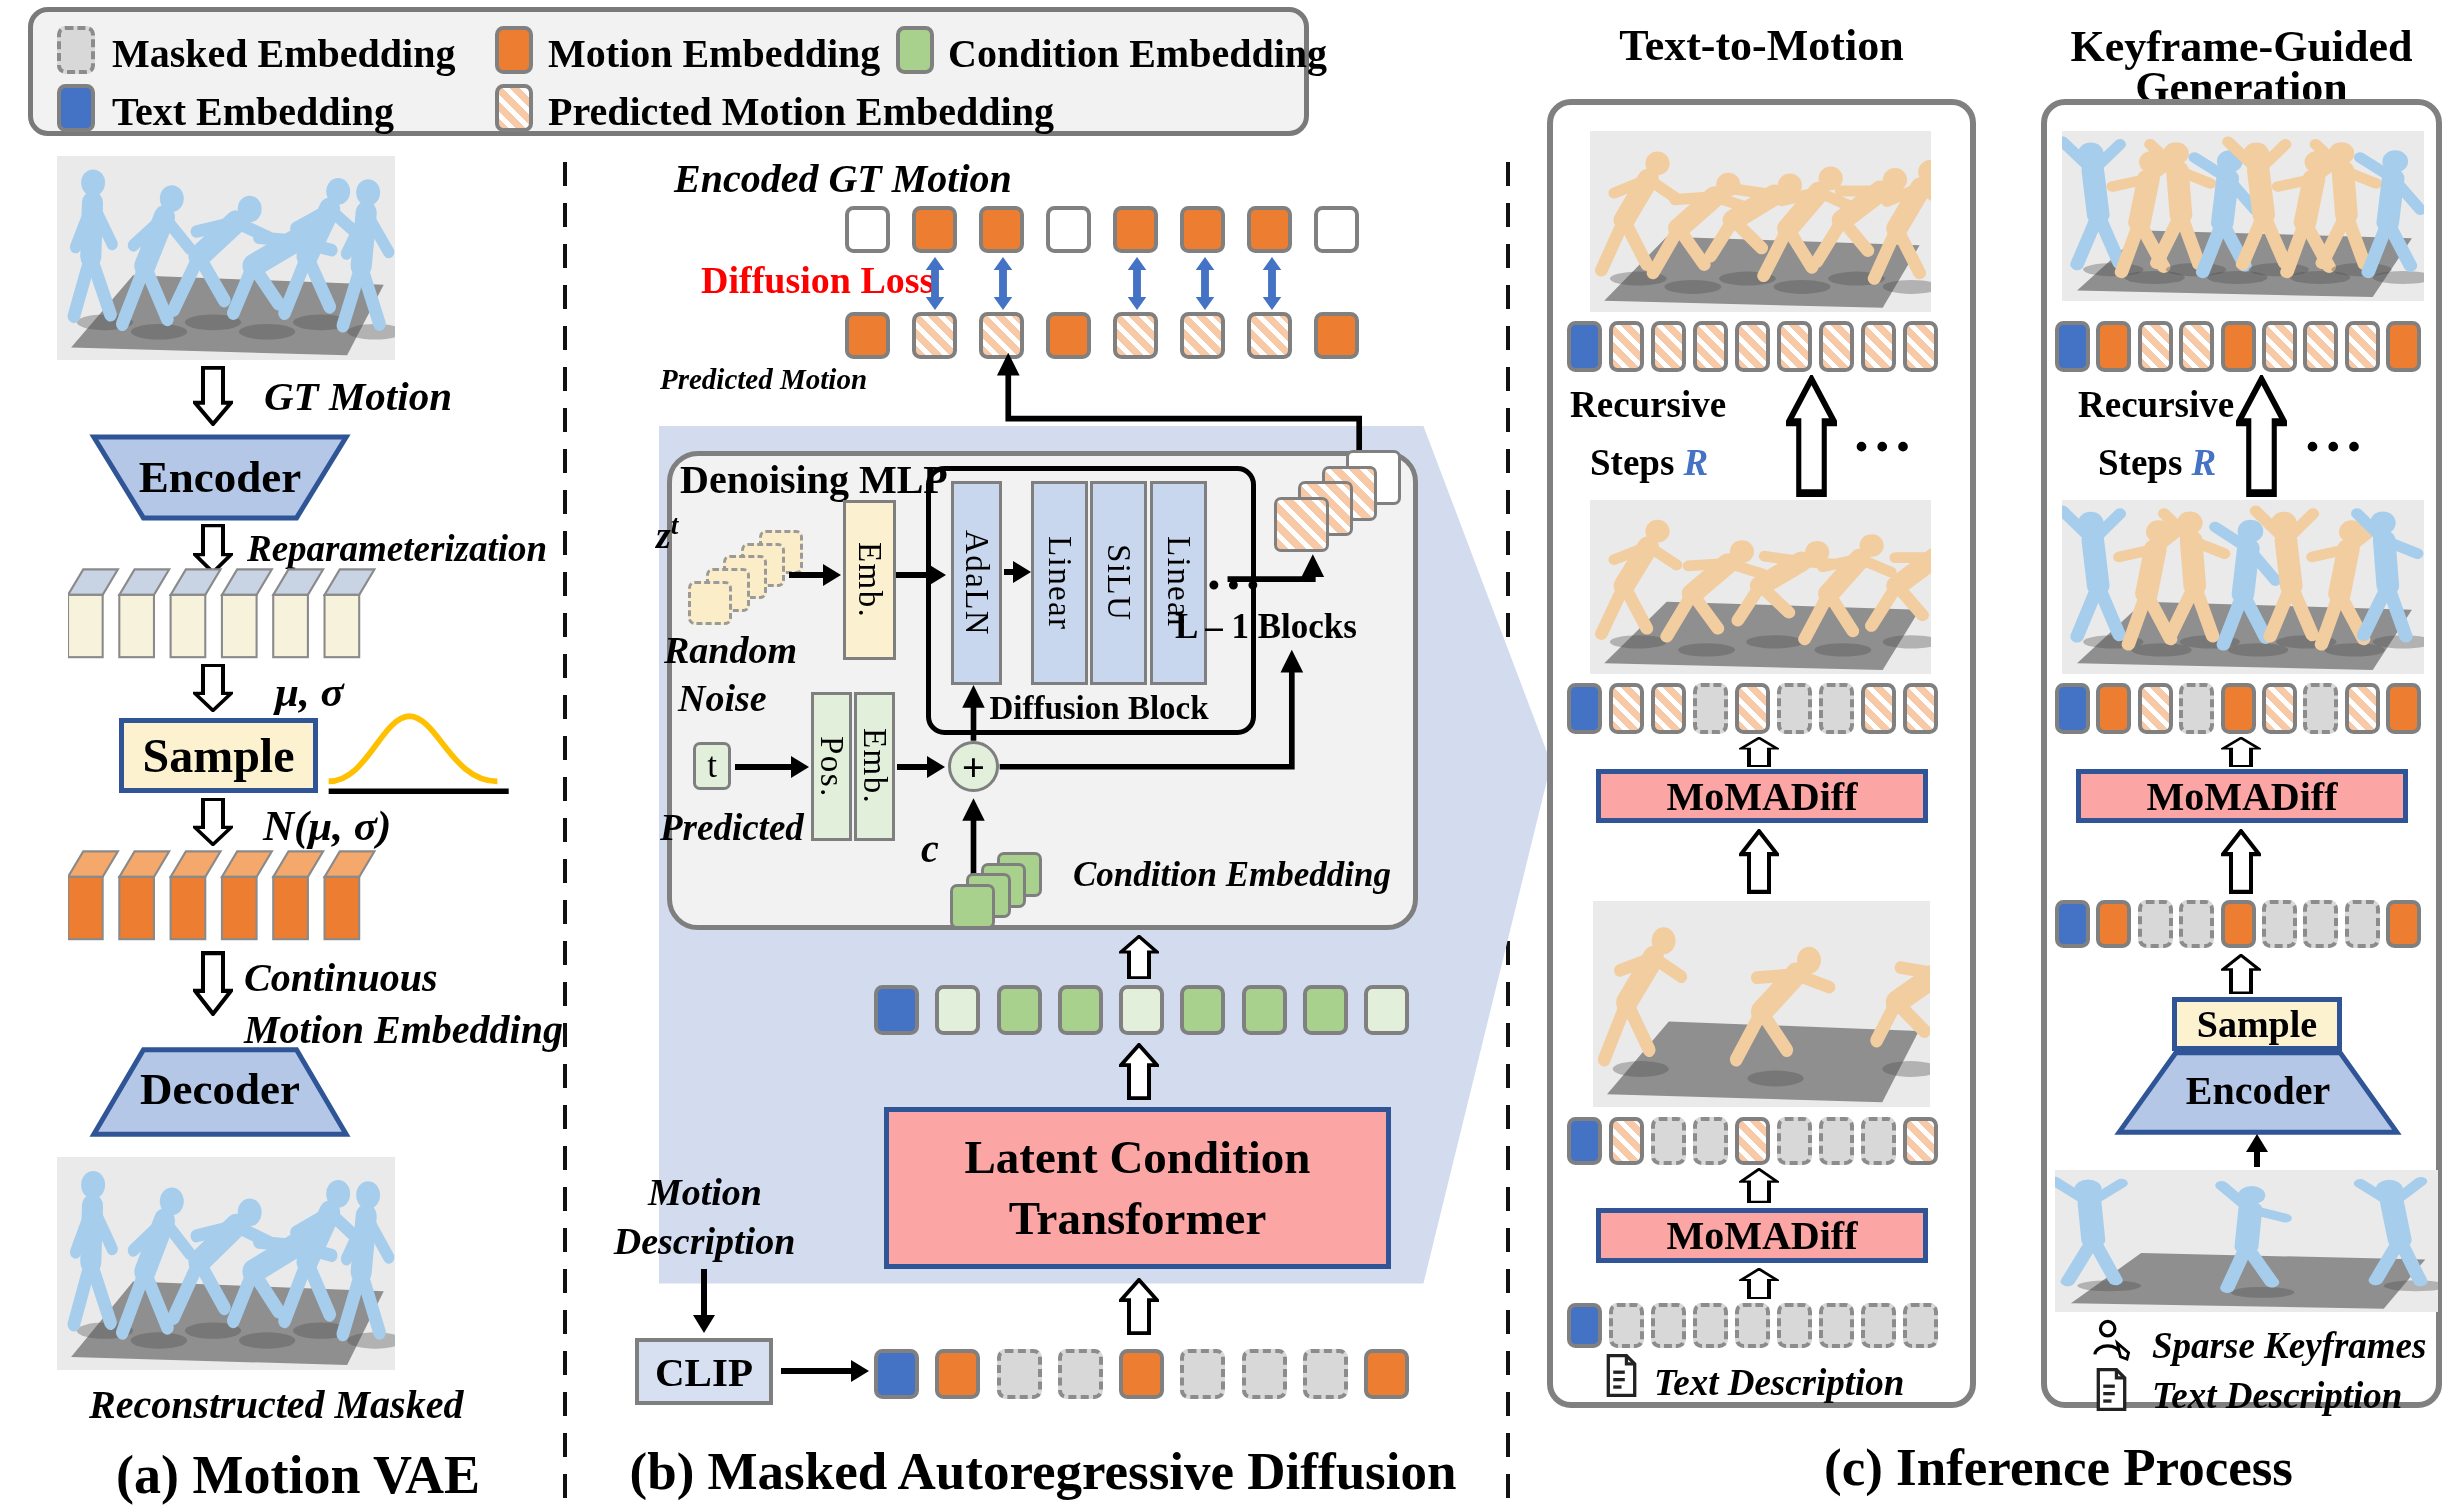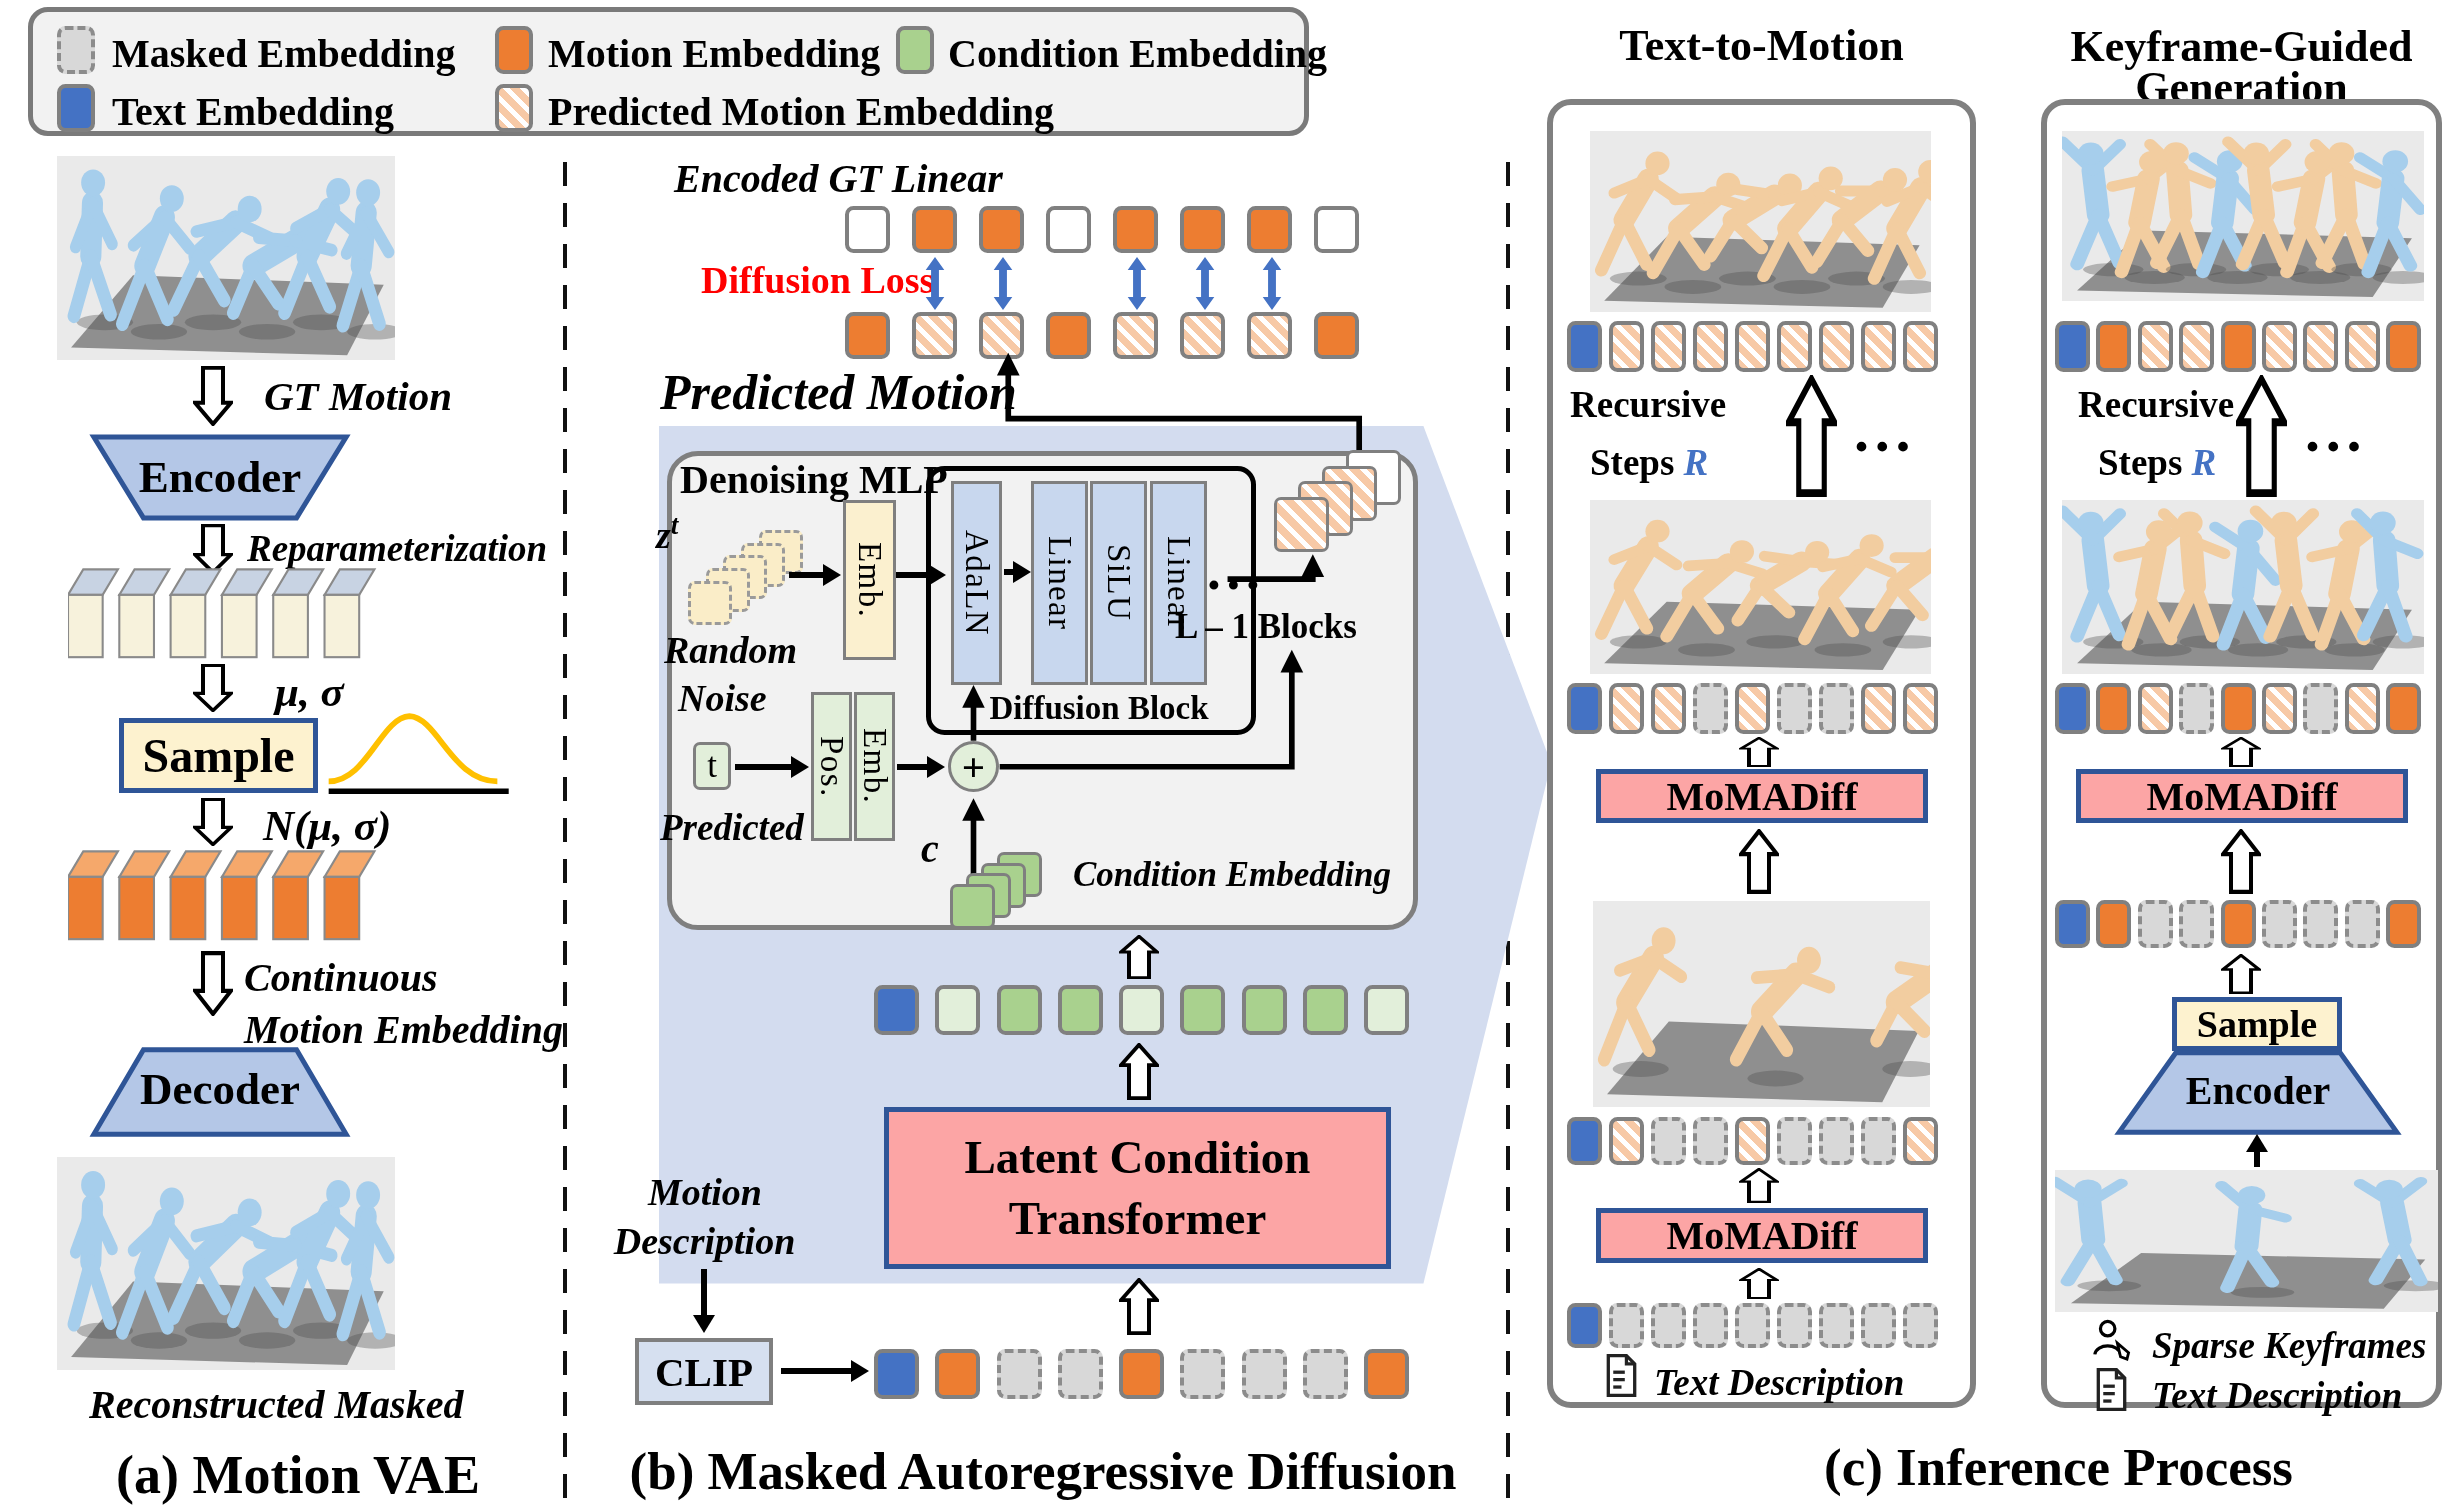--- a/index.html
+++ b/index.html
@@ -307,21 +307,21 @@
         <line x1="216" y1="70" x2="229" y2="107" stroke="#A6CEEC" stroke-width="9" stroke-linecap="round"></line>
         <line x1="219.55396775110023" y1="36.18625555747871" x2="205.55396775110023" y2="62.18625555747871" stroke="#A6CEEC" stroke-width="8" stroke-linecap="round"></line>
         <line x1="219.55396775110023" y1="36.18625555747871" x2="235.55396775110023" y2="61.18625555747871" stroke="#A6CEEC" stroke-width="8" stroke-linecap="round"></line>
         <circle cx="220.91283777357972" cy="23.25747091769116" r="8.5" fill="#A6CEEC"></circle>
       </svg>
     </div>
   <div class="lbl it" style="left:89px;top:1381px;font-size:40px;">Reconstructed Masked</div>
 
   <div class="lbl b ctr" style="left:53px;top:1444px;width:490px;font-size:54px;">(a) Motion VAE</div>
 
-  <div class="lbl it" style="left:674px;top:155px;font-size:40px;">Encoded GT Linear</div>
+  <div class="lbl it" style="left:674px;top:155px;font-size:40px;">Encoded GT Motion</div>
 
   <div class="tok-row" style="left:845px;top:206px;--tw:45px;--th:47px;gap:22px;">
       <div class="tok tok-empty" style="width: var(--tw); height: var(--th);"></div>
       <div class="tok tok-motion" style="width: var(--tw); height: var(--th);"></div>
       <div class="tok tok-motion" style="width: var(--tw); height: var(--th);"></div>
       <div class="tok tok-empty" style="width: var(--tw); height: var(--th);"></div>
       <div class="tok tok-motion" style="width: var(--tw); height: var(--th);"></div>
       <div class="tok tok-motion" style="width: var(--tw); height: var(--th);"></div>
       <div class="tok tok-motion" style="width: var(--tw); height: var(--th);"></div>
       <div class="tok tok-empty" style="width: var(--tw); height: var(--th);"></div>
@@ -350,21 +350,21 @@
       <div class="tok tok-motion" style="width: var(--tw); height: var(--th);"></div>
       <div class="tok tok-predicted" style="width: var(--tw); height: var(--th);"></div>
       <div class="tok tok-predicted" style="width: var(--tw); height: var(--th);"></div>
       <div class="tok tok-motion" style="width: var(--tw); height: var(--th);"></div>
       <div class="tok tok-predicted" style="width: var(--tw); height: var(--th);"></div>
       <div class="tok tok-predicted" style="width: var(--tw); height: var(--th);"></div>
       <div class="tok tok-predicted" style="width: var(--tw); height: var(--th);"></div>
       <div class="tok tok-motion" style="width: var(--tw); height: var(--th);"></div>
     </div>
 
-  <div class="lbl it" style="left:660px;top:363px;font-size:50px;">Predicted Motion</div>
+  <div class="lbl it" style="left:660px;top:363px;font-size:29px;">Predicted Motion</div>
 
   <svg class="apath" style="left:987px;top:351px;" width="397" height="114" viewBox="0 0 560 160">
     <path d="M30,30 L30,95 L525,95 L525,150"></path>
     <polygon points="30,2 14,34 46,34"></polygon>
   </svg>
 
   <div class="panel" style="left:667px;top:451px;width:751px;height:479px;"></div>
   <div class="lbl b" style="left:680px;top:456px;font-size:40px;">Denoising MLP</div>
 
   <div class="lbl it" style="left:656px;top:510px;font-size:38px;">

